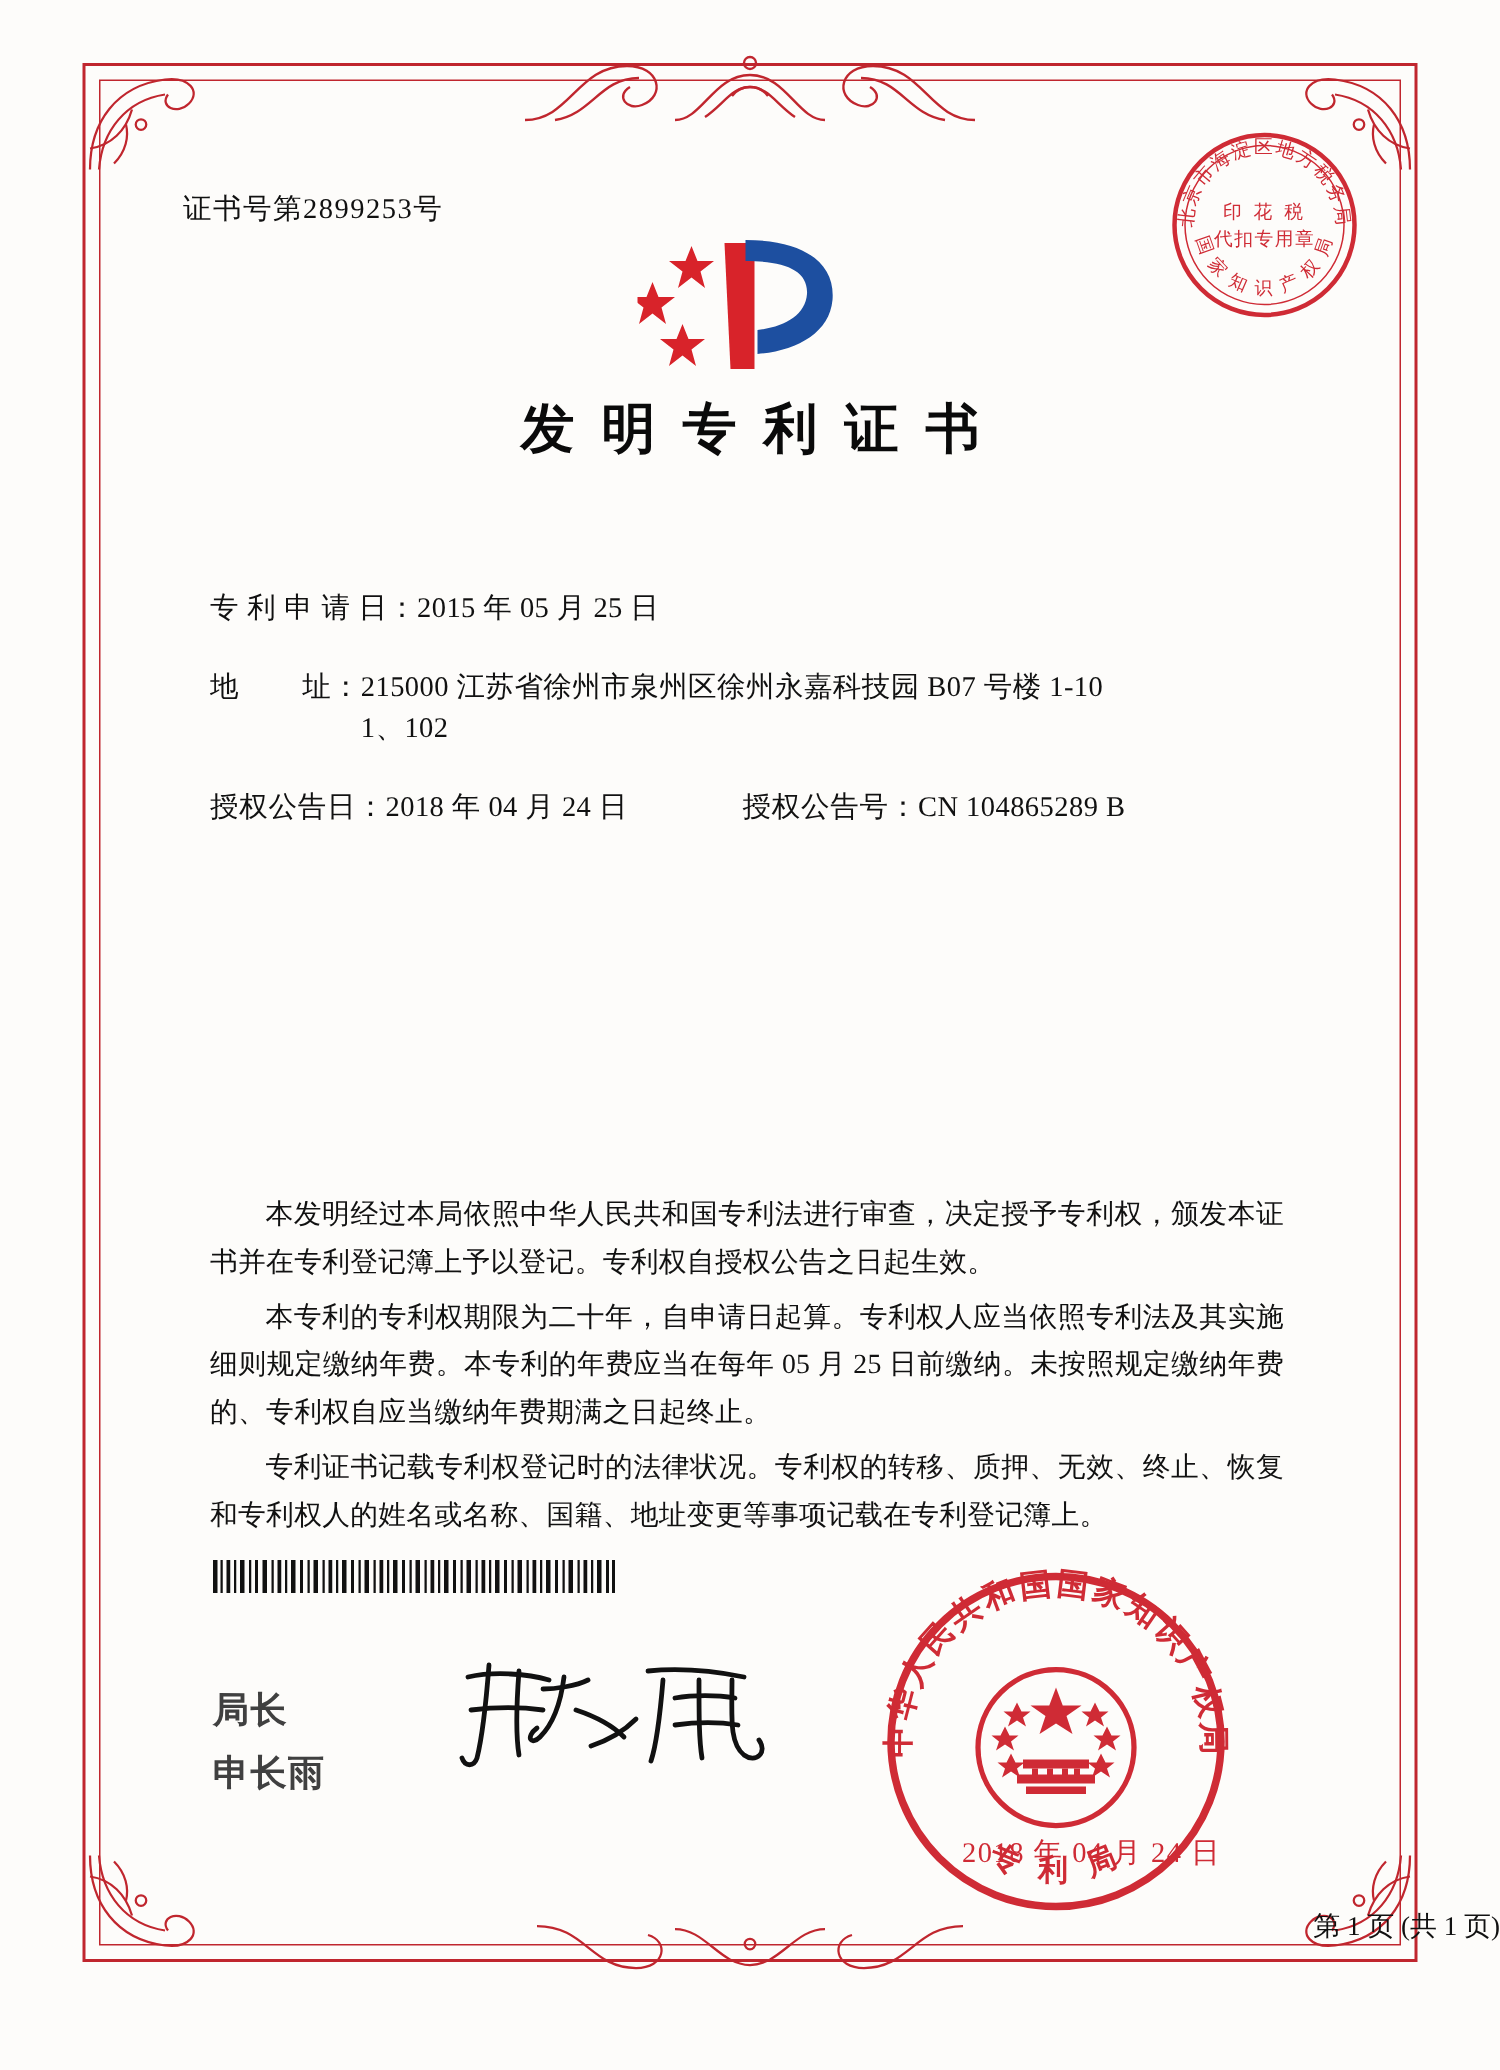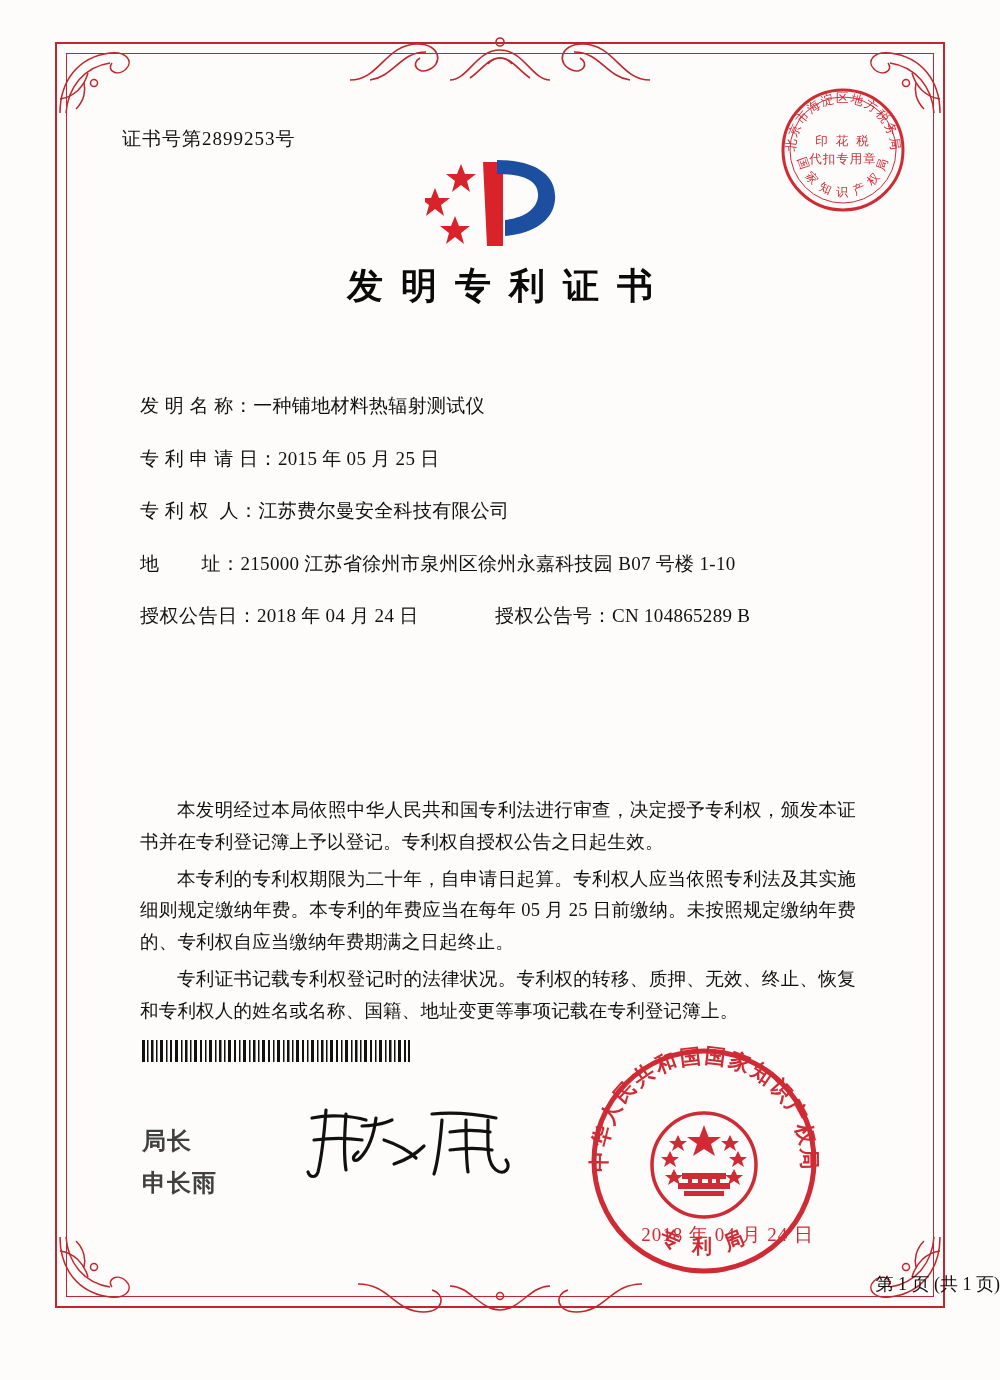--- a/index.html
+++ b/index.html
@@ -321,35 +321,28 @@
       </text>
       <text x="65" y="60" font-size="12.5" fill="currentColor" text-anchor="middle" font-family="'DejaVu Serif',serif" letter-spacing="2">印 花 税</text>
       <text x="65" y="78" font-size="12.5" fill="currentColor" text-anchor="middle" font-family="'DejaVu Serif',serif" letter-spacing="1">代扣专用章</text>
     </svg>
   </div>
 
   <div class="main-title">发明专利证书</div>
 
   <div class="fields">
     <div class="field-row">
-      <span class="field-label">发 明 名 称：</span>
-      <span class="field-value">一种铺地材料热辐射测试仪</span>
-    </div>
-    <div class="field-row">
       <span class="field-label">专 利 申 请 日：</span>
       <span class="field-value">2015 年 05 月 25 日</span>
-    </div>
-    <div class="field-row">
-      <span class="field-label">专 利 权  人：</span>
-      <span class="field-value">江苏费尔曼安全科技有限公司</span>
     </div>
     <div class="field-row">
       <span class="field-label">地        址：</span>
       <span class="field-value">
         <span>215000 江苏省徐州市泉州区徐州永嘉科技园 B07 号楼 1-10</span>
+        <span class="second-line">1、102</span>
       </span>
     </div>
     <div class="field-row inline-two">
       <span class="pair-left">
         <span class="field-label">授权公告日：</span>
         <span class="field-value">2018 年 04 月 24 日</span>
       </span>
       <span class="pair-right">
         <span class="field-label">授权公告号：</span>
         <span class="field-value">CN 104865289 B</span>

